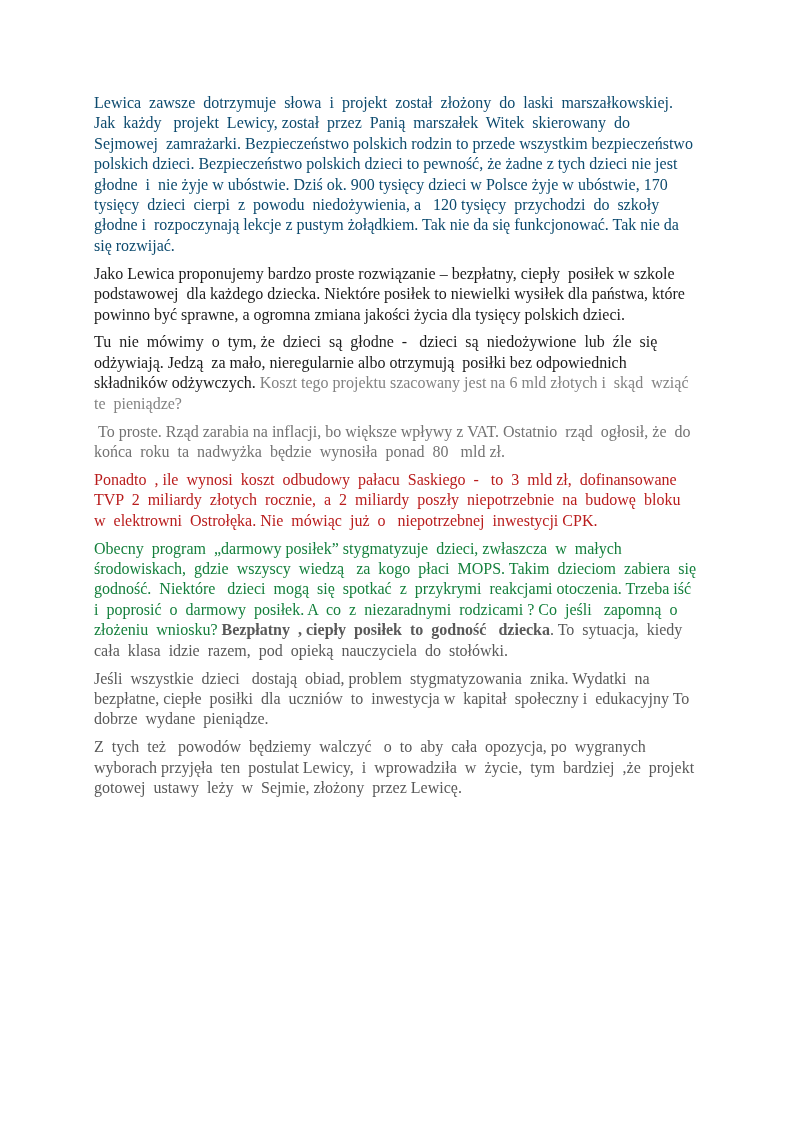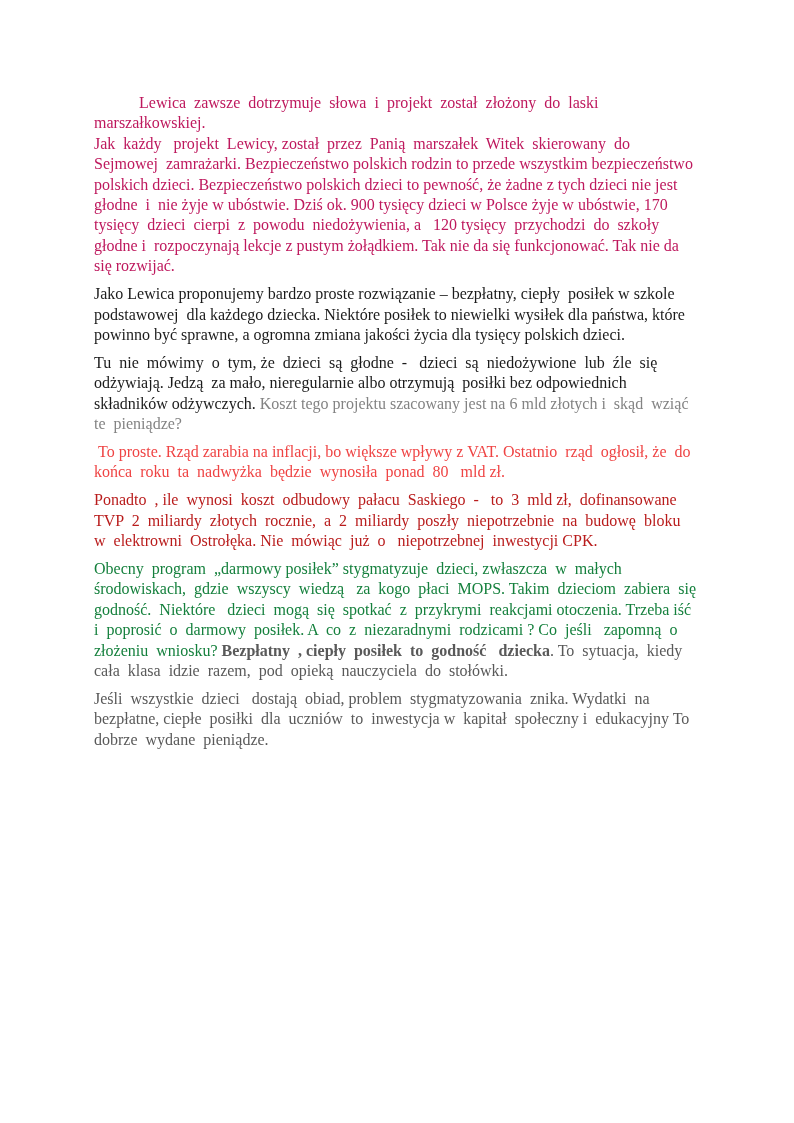--- a/index.html
+++ b/index.html
@@ -30,43 +30,46 @@
   }
   .para span {
     white-space: pre-wrap;
   }
 </style>
 </head>
 <body>
 
 <div class="page">
   <div class="doc-body">
-      <p class="para"><span style="color: #be185d; margin-left: 45px;">Lewica  zawsze  dotrzymuje  słowa  i  projekt  został  złożony  do  laski  marszałkowskiej.
+      <p class="para"><span style="color: #0c4a6e;">Lewica  zawsze  dotrzymuje  słowa  i  projekt  został  złożony  do  laski  marszałkowskiej.
 Jak  każdy   projekt  Lewicy, został  przez  Panią  marszałek  Witek  skierowany  do
 Sejmowej  zamrażarki. Bezpieczeństwo polskich rodzin to przede wszystkim bezpieczeństwo
 polskich dzieci. Bezpieczeństwo polskich dzieci to pewność, że żadne z tych dzieci nie jest
 głodne  i  nie żyje w ubóstwie. Dziś ok. 900 tysięcy dzieci w Polsce żyje w ubóstwie, 170
 tysięcy  dzieci  cierpi  z  powodu  niedożywienia, a   120 tysięcy  przychodzi  do  szkoły
 głodne i  rozpoczynają lekcje z pustym żołądkiem. Tak nie da się funkcjonować. Tak nie da
 się rozwijać.</span></p>
       <p class="para"><span style="color: rgb(27, 27, 27);">Jako Lewica proponujemy bardzo proste rozwiązanie – bezpłatny, ciepły  posiłek w szkole
 podstawowej  dla każdego dziecka. Niektóre posiłek to niewielki wysiłek dla państwa, które
 powinno być sprawne, a ogromna zmiana jakości życia dla tysięcy polskich dzieci.</span></p>
       <p class="para"><span style="color: rgb(27, 27, 27);">Tu  nie  mówimy  o  tym, że  dzieci  są  głodne  -   dzieci  są  niedożywione  lub  źle  się
 odżywiają. Jedzą  za mało, nieregularnie albo otrzymują  posiłki bez odpowiednich
 składników odżywczych. </span><span style="color: rgb(131, 131, 131);">Koszt tego projektu szacowany jest na 6 mld złotych i  skąd  wziąć
 te  pieniądze?</span></p>
-      <p class="para"><span style="color: #ef4444;"> To proste. Rząd zarabia na inflacji, bo większe wpływy z VAT. Ostatnio  rząd  ogłosił, że  do
+      <p class="para"><span style="color: #737373;"> To proste. Rząd zarabia na inflacji, bo większe wpływy z VAT. Ostatnio  rząd  ogłosił, że  do
 końca  roku  ta  nadwyżka  będzie  wynosiła  ponad  80   mld zł.</span></p>
       <p class="para"><span style="color: #b91c1c;">Ponadto  , ile  wynosi  koszt  odbudowy  pałacu  Saskiego  -   to  3  mld zł,  dofinansowane
 TVP  2  miliardy  złotych  rocznie,  a  2  miliardy  poszły  niepotrzebnie  na  budowę  bloku
 w  elektrowni  Ostrołęka. Nie  mówiąc  już  o   niepotrzebnej  inwestycji CPK.</span></p>
       <p class="para"><span style="color: #15803d;">Obecny  program  „darmowy posiłek” stygmatyzuje  dzieci, zwłaszcza  w  małych
 środowiskach,  gdzie  wszyscy  wiedzą   za  kogo  płaci  MOPS. Takim  dzieciom  zabiera  się
 godność.  Niektóre   dzieci  mogą  się  spotkać  z  przykrymi  reakcjami otoczenia. Trzeba iść
 i  poprosić  o  darmowy  posiłek. A  co  z  niezaradnymi  rodzicami ? Co  jeśli   zapomną  o
 złożeniu  wniosku? </span><span style="color: rgb(89, 89, 89); font-weight: bold; text-align: center;">Bezpłatny  , ciepły  posiłek  to  godność   dziecka</span><span style="color: rgb(89, 89, 89);">. To  sytuacja,  kiedy
 cała  klasa  idzie  razem,  pod  opieką  nauczyciela  do  stołówki.</span></p>
       <p class="para"><span style="color: rgb(89, 89, 89);">Jeśli  wszystkie  dzieci   dostają  obiad, problem  stygmatyzowania  znika. Wydatki  na
 bezpłatne, ciepłe  posiłki  dla  uczniów  to  inwestycja w  kapitał  społeczny i  edukacyjny To
 dobrze  wydane  pieniądze.</span></p>
+      <p class="para"><span style="color: rgb(89, 89, 89);">Z  tych  też   powodów  będziemy  walczyć   o  to  aby  cała  opozycja, po  wygranych
+wyborach przyjęła  ten  postulat Lewicy,  i  wprowadziła  w  życie,  tym  bardziej  ,że  projekt
+gotowej  ustawy  leży  w  Sejmie, złożony  przez Lewicę.</span></p>
     </div>
 </div>
 
 </body></html>

